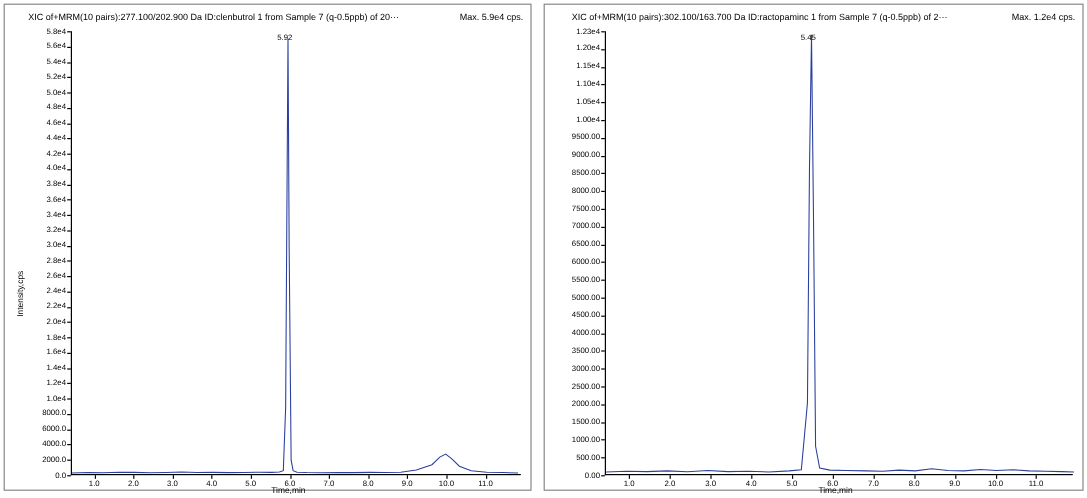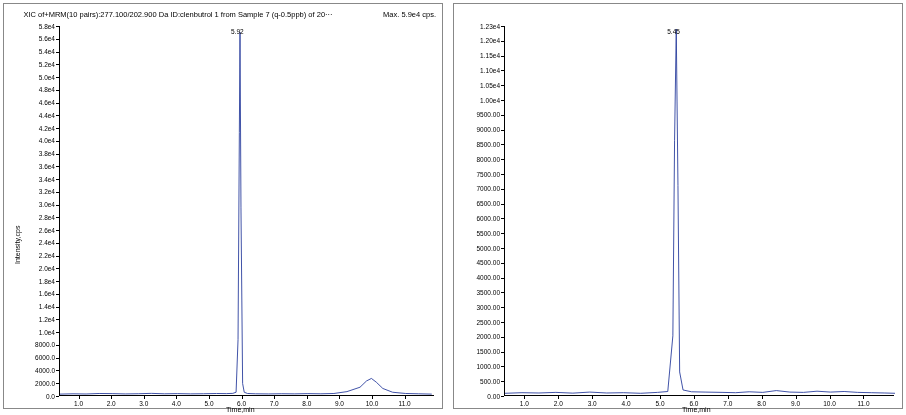--- a/index.html
+++ b/index.html
@@ -117,20 +117,24 @@
       <div class="xtickmark" style="left: 302.826px; top: 392px;"></div>
       <div class="xtick" style="left: 323.435px; width: 24px; top: 396px;">9.0</div>
       <div class="xtickmark" style="left: 335.435px; top: 392px;"></div>
       <div class="xtick" style="left: 356.043px; width: 24px; top: 396px;">10.0</div>
       <div class="xtickmark" style="left: 368.043px; top: 392px;"></div>
       <div class="xtick" style="left: 388.652px; width: 24px; top: 396px;">11.0</div>
       <div class="xtickmark" style="left: 400.652px; top: 392px;"></div>
     </div>
 
   <div class="panel" id="panel-right">
+    <div class="title-row">
+      <div class="title">XIC of+MRM(10 pairs):302.100/163.700 Da ID:ractopaminc 1 from Sample 7 (q-0.5ppb) of 2···</div>
+      <div class="maxlbl">Max. 1.2e4 cps.</div>
+    </div>
     <div class="plot" id="plot-right" style="left:50px;top:22px;width:390px;height:370px;">
       <svg class="trace" id="svg-right" width="390" height="370">
           <polyline points="0.00,367.29 16.96,366.69 33.91,366.99 50.87,366.39 67.83,367.14 84.78,366.09 101.74,366.99 118.70,366.69 135.65,367.29 152.61,366.39 162.78,365.49 167.87,309.84 169.57,114.31 171.26,3.01 172.96,159.43 174.65,345.93 178.04,363.98 186.52,365.79 200.09,366.09 217.04,366.39 230.61,366.69 244.17,365.79 257.74,366.39 271.30,364.59 284.87,366.09 298.43,366.39 312.00,365.19 325.57,366.09 339.13,365.49 352.70,366.39 366.26,366.69 379.83,366.99 390.00,367.29" fill="none" stroke="#2b3f9e" stroke-width="0.9"></polyline>
         </svg>
     </div>
     <div class="peaklbl" id="peak-right" style="left: 213.261px; top: 24px;">5.45</div>
     <div class="xlabel" style="left:228px;top:402px;">Time,min</div>
   <div class="ytick" style="left: -2px; width: 48px; top: 18.5px;">1.23e4</div>
       <div class="ytickmark" style="left: 47px; top: 22px;"></div>
       <div class="ytick" style="left: -2px; width: 48px; top: 33.3px;">1.20e4</div>

